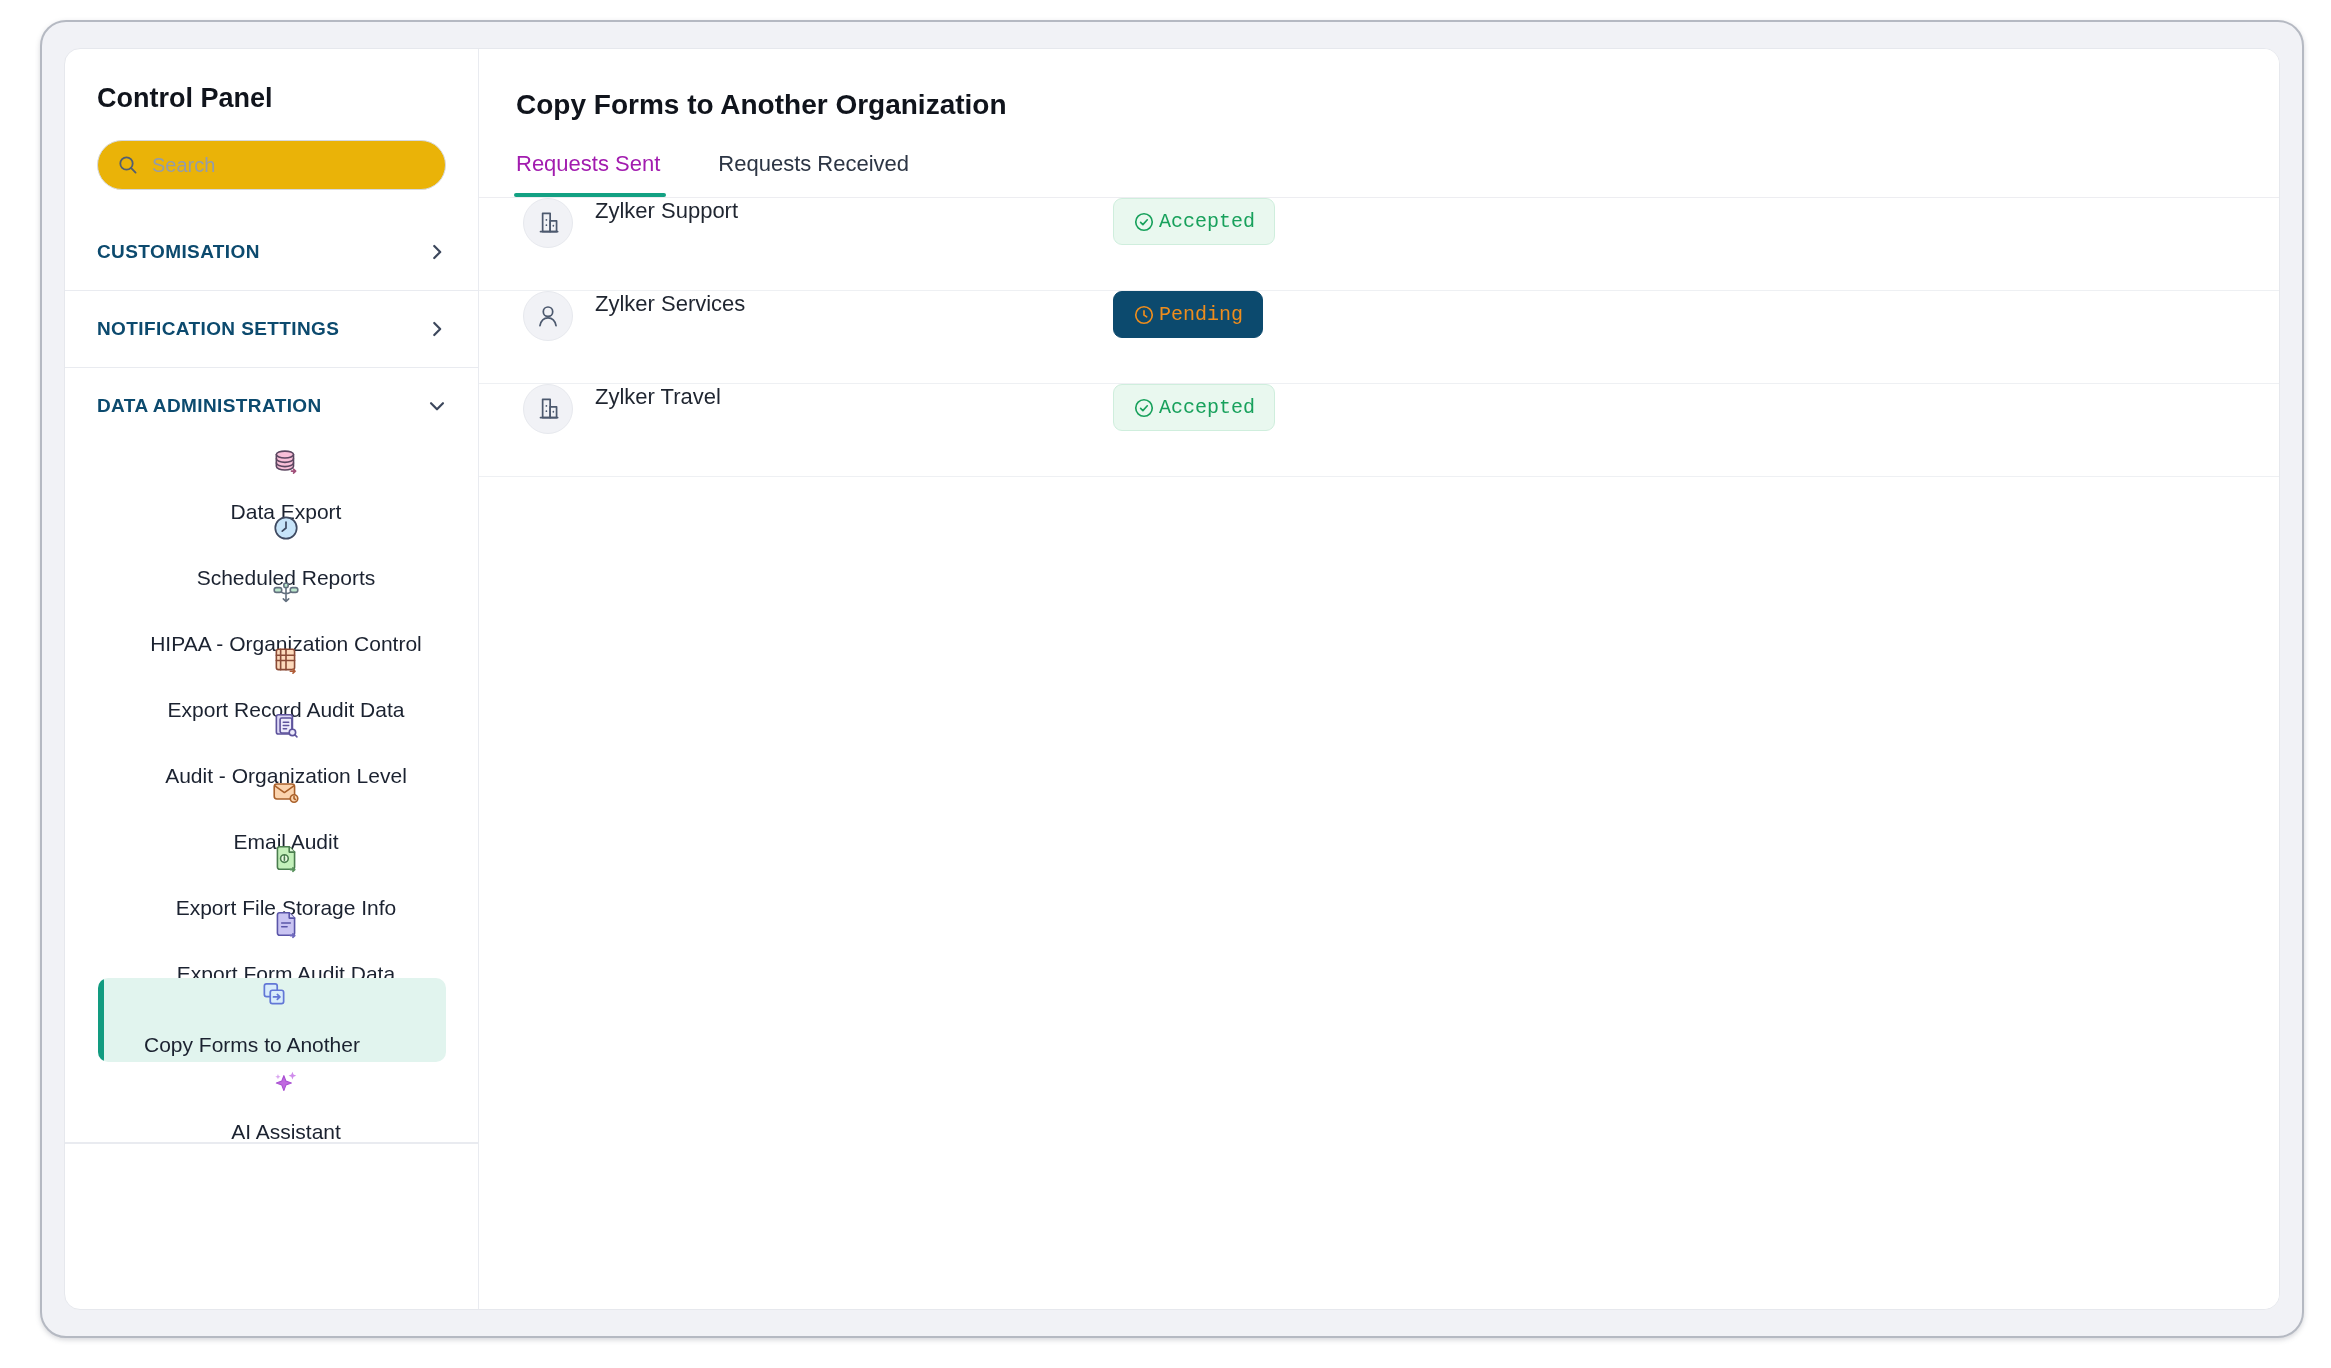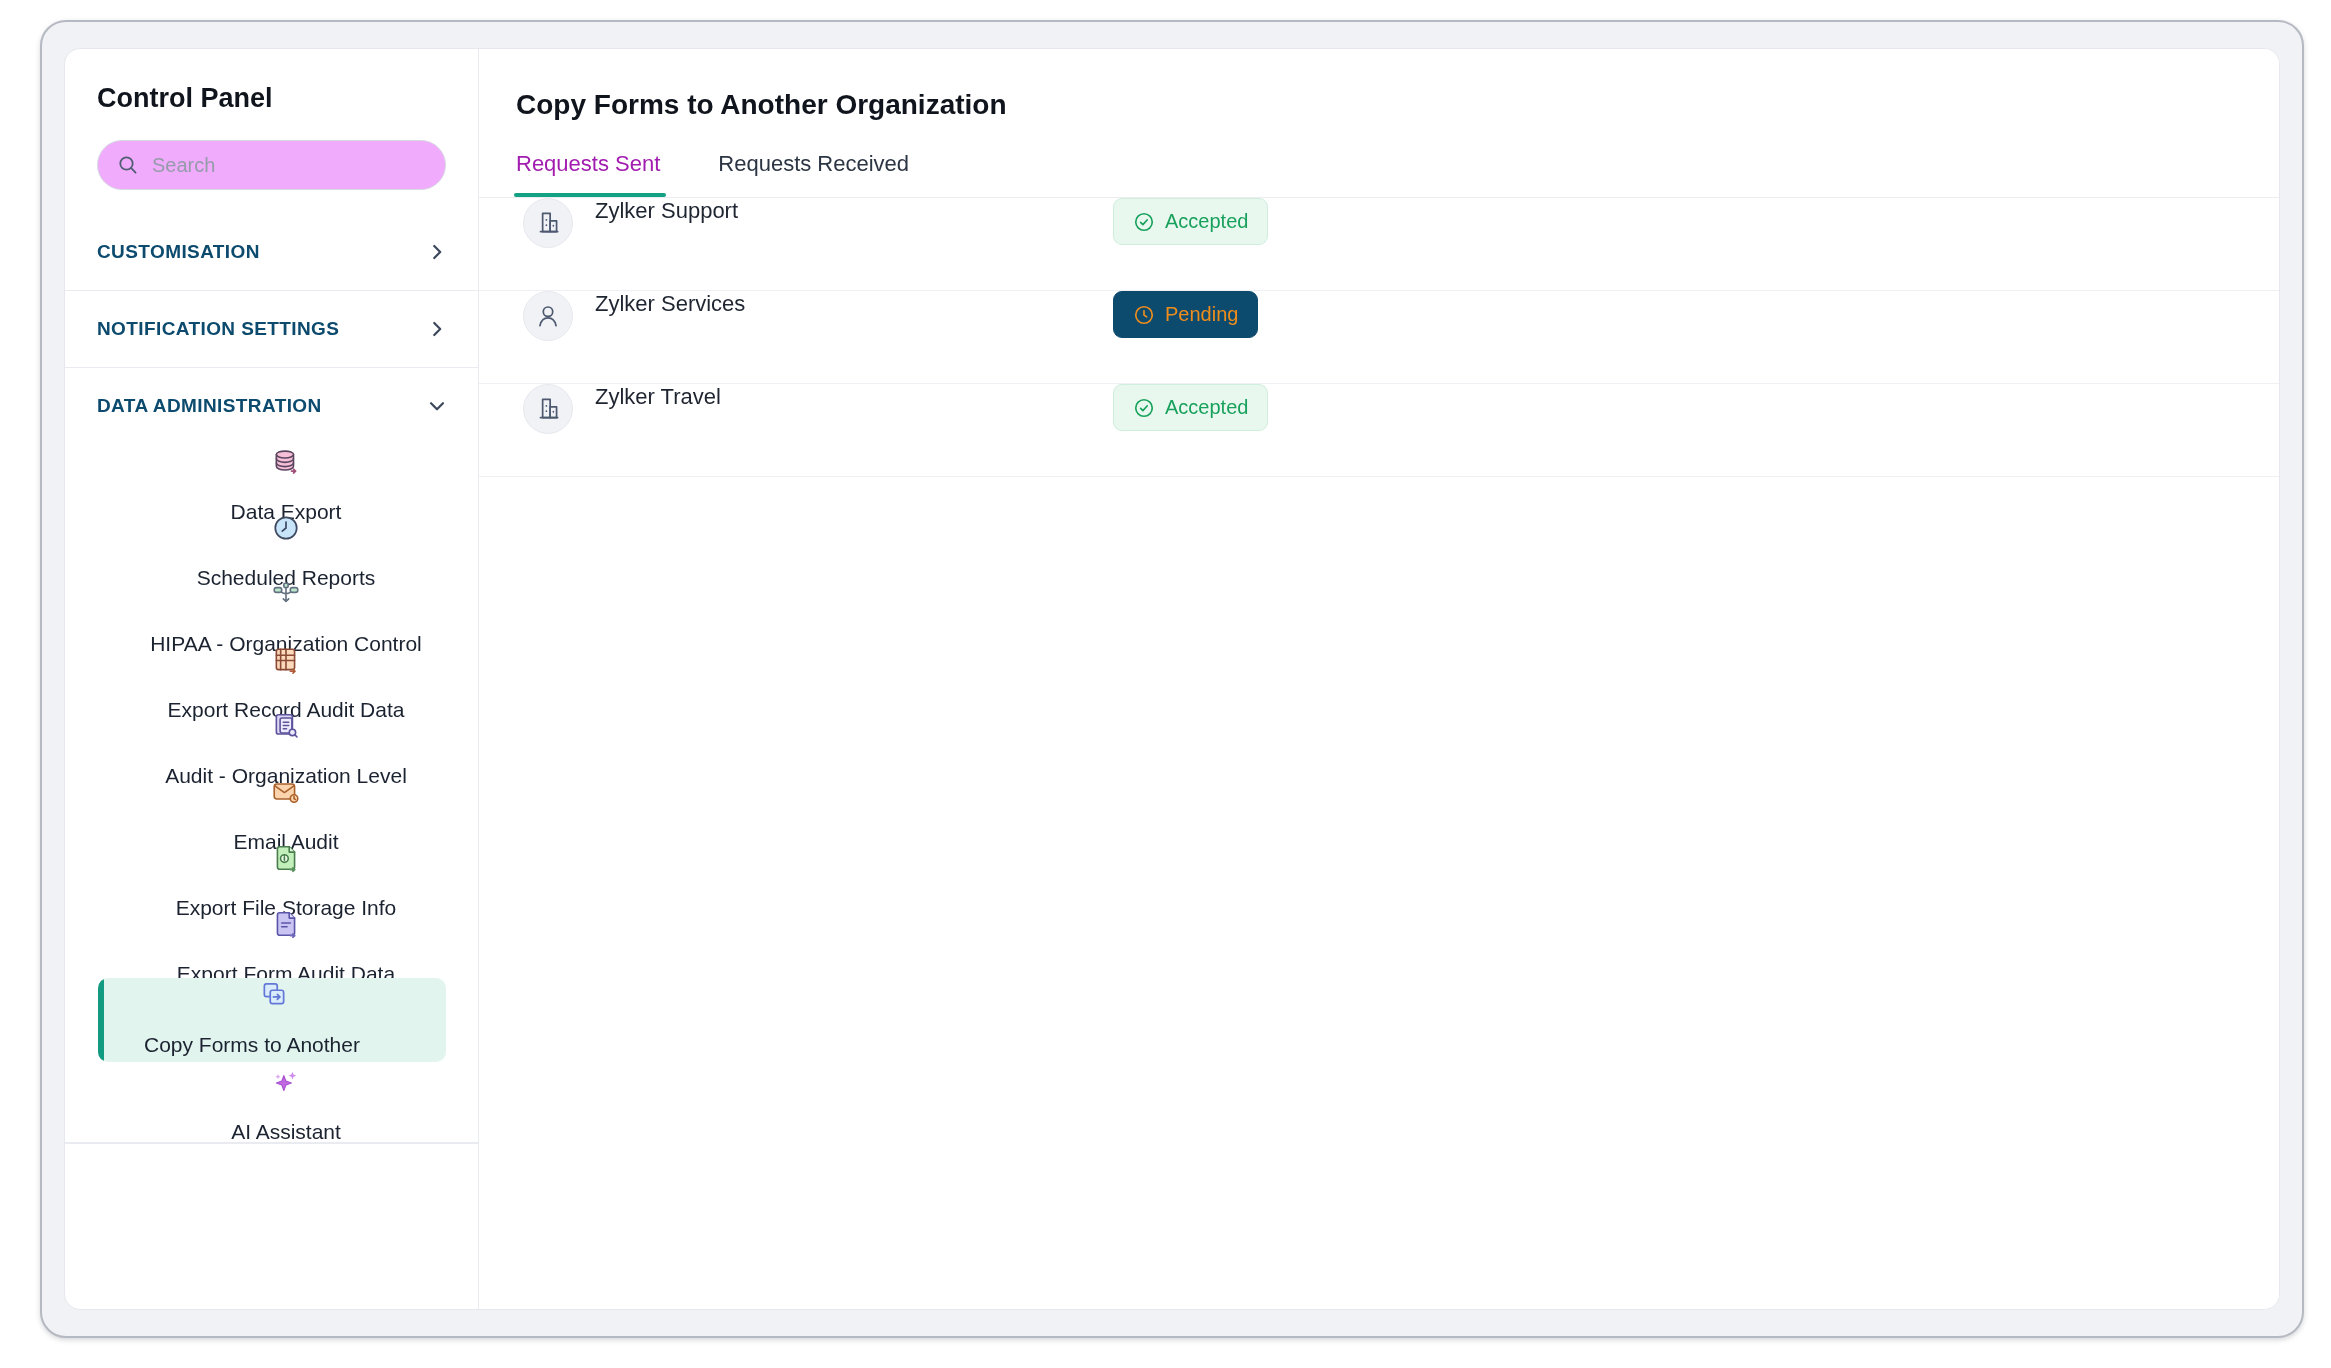--- a/index.html
+++ b/index.html
@@ -12,21 +12,21 @@
   .card { position:absolute; left:22px; top:26px; right:22px; bottom:26px;
     background:#ffffff; border:1px solid #e6e8ed; border-radius:16px;
     display:flex; overflow:hidden; }
 
   
   .sidebar { width:414px; flex:0 0 414px; border-right:1px solid #e9ebf0;
     padding-top:34px; display:flex; flex-direction:column; }
   .sb-title { font-size:27px; font-weight:700; color:#10141c; margin:0 32px 26px 32px; }
   .search-pill { margin:0 32px 24px 32px; height:50px; border:1px solid #d5d9e0;
     border-radius:26px; display:flex; align-items:center; padding:0 18px; gap:12px;
-    background:#f0abfc; }
+    background:#eab308; }
   .search-pill input { border:none; outline:none; font-size:20px; color:#3a4354;
     width:100%; background:transparent; font-family:inherit; }
   .search-pill input::placeholder { color:#949caa; }
 
   .section-row { height:76px; display:flex; align-items:center; justify-content:space-between;
     padding:0 30px 0 32px; cursor:pointer; }
   .section-row .sec-label { font-size:19px; font-weight:700; letter-spacing:.4px; color:#0c4a6e; }
   .divider { height:1px; background:#e9ebf0; }
 
   .nav-items { padding:2px 0 10px 0; }
@@ -53,22 +53,22 @@
     height:4px; background:#13a183; border-radius:2px; }
   .tabline { height:1px; background:#ededf1; }
 
   .req-row { height:92px; display:flex; padding-left:44px; }
   .row-divider { height:1px; background:#eef0f3; }
   .avatar { width:50px; height:50px; border-radius:50%; background:#f1f2f6;
     border:1px solid #e7e9ee; display:flex; align-items:center; justify-content:center;
     flex:0 0 50px; }
   .org-name { font-size:22px; color:#1f2530; margin-left:22px; width:518px; }
 
-  .badge { height:47px; display:inline-flex; align-items:center; gap:10px;
-    padding:0 19px; border-radius:9px; font-size:20px; font-weight:500; }
+  .badge { height:47px; display:inline-flex; align-items:center; gap:4px;
+    padding:0 19px; border-radius:9px; font-size:20px; font-weight:500;font-family:Liberation Mono, monospace; }
   .badge.accepted { background:#e9f8ef; border:1px solid #cfeedd; color:#18a15c; }
   .badge.pending  { background:#0c4a6e; border:1px solid #0c4a6e; color:#ef8d1c; }
 
   svg { display:block; }
 </style>
 </head>
 <body>
 
 <div class="frame">
   <div class="card">

